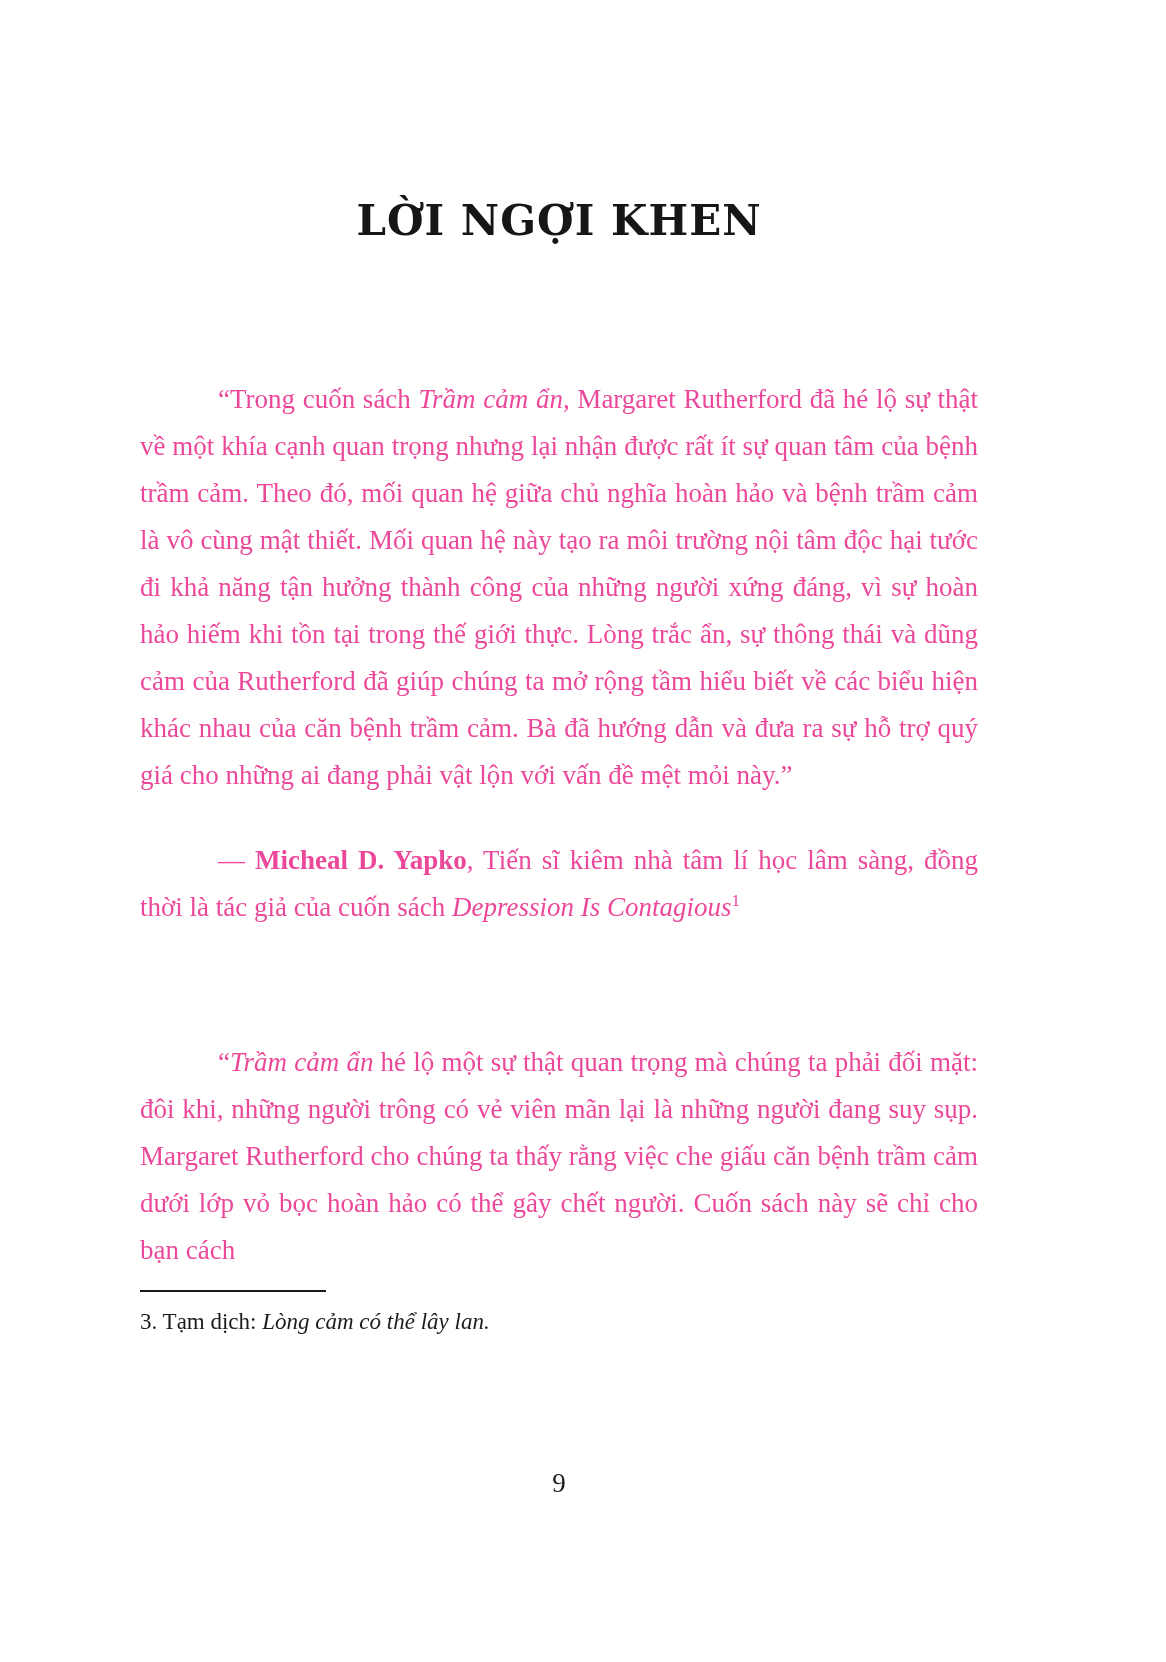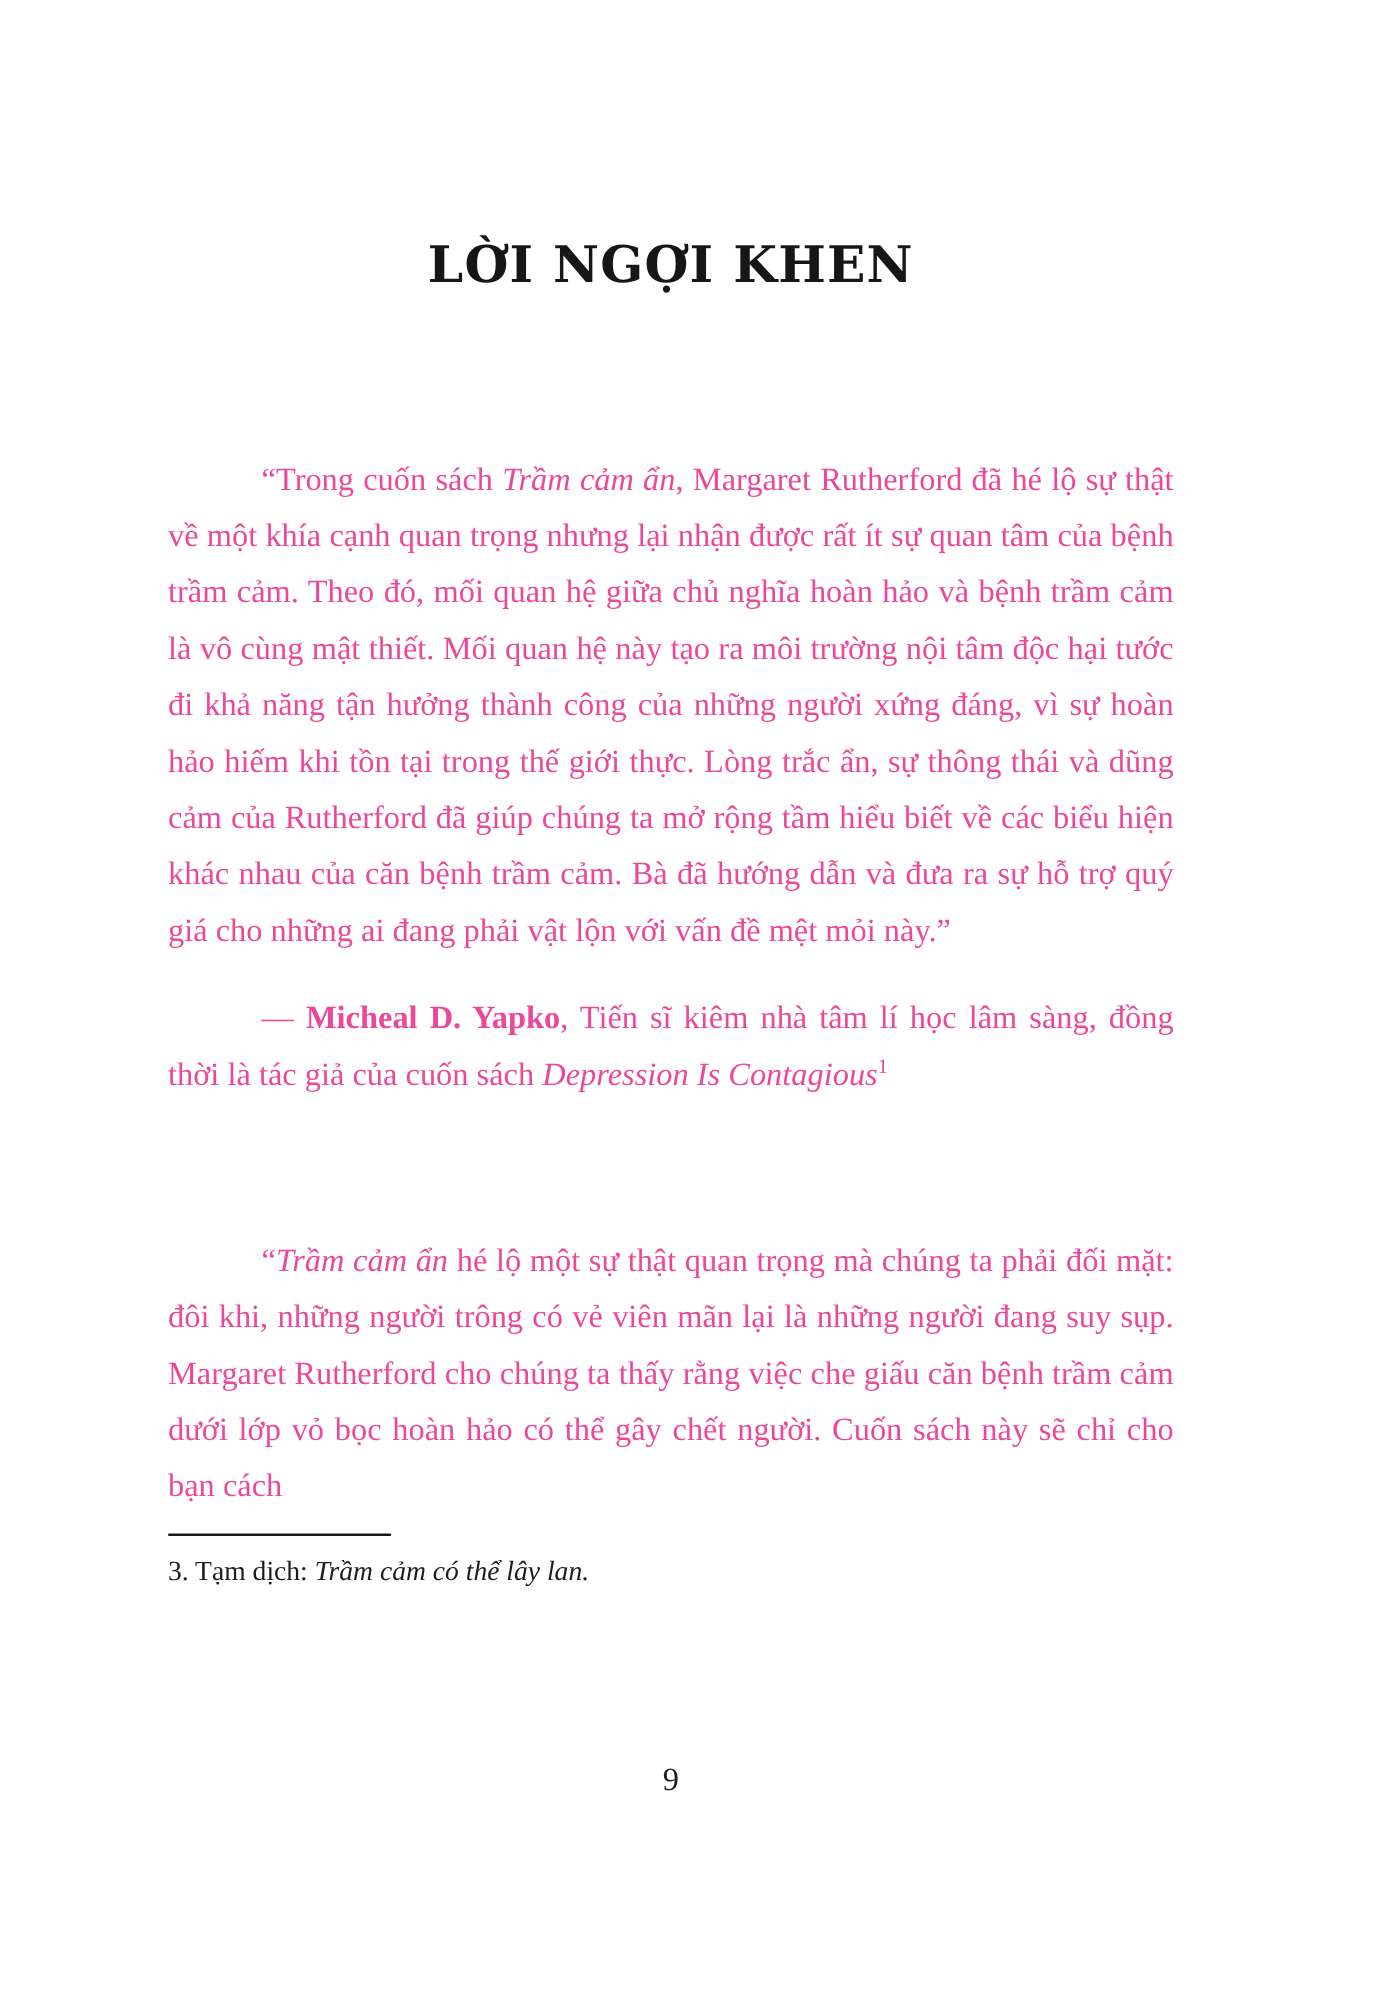--- a/index.html
+++ b/index.html
@@ -1,15 +1,15 @@
 <!DOCTYPE html>
 <html lang="vi"><head>
 <meta charset="utf-8">
 <style>
-  * { margin: 0; padding: 0; box-sizing: border-box; border-radius: 32px; }
+  * { margin: 0; padding: 0; box-sizing: border-box; }
   html, body { background: #ffffff; }
   body {
     font-family: "Liberation Serif", serif;
     color: #1c1c1c;
   }
   .book-page {
     position: relative;
     width: 1166px;
     height: 1662px;
     background: #ffffff;
@@ -32,21 +32,21 @@
     color: #161616;
     line-height: 1.1;
   }
   .body-par {
     font-size: 27px;
     line-height: 47px;
     text-align: justify;
     color: #ec4899;
   }
   .indent { text-indent: 78px; }
-  .attribution { margin-top: 26px; }
+  .attribution { margin-top: 38px; }
   .second-quote { margin-top: 108px; }
   .italic { font-style: italic; }
   .bold { font-weight: 700; }
   sup.fn-ref {
     font-size: 17px;
     vertical-align: super;
     line-height: 0;
   }
   .footnote-block { margin-top: 16px; }
   .footnote-rule {
@@ -80,19 +80,19 @@
     <h1 class="page-title">LỜI NGỢI KHEN</h1>
 
     <p class="body-par indent"><span>“Trong cuốn sách </span><span class="italic">Trầm cảm ẩn</span><span>, Margaret Rutherford đã hé lộ sự thật về một khía cạnh quan trọng nhưng lại nhận được rất ít sự quan tâm của bệnh trầm cảm. Theo đó, mối quan hệ giữa chủ nghĩa hoàn hảo và bệnh trầm cảm là vô cùng mật thiết. Mối quan hệ này tạo ra môi trường nội tâm độc hại tước đi khả năng tận hưởng thành công của những người xứng đáng, vì sự hoàn hảo hiếm khi tồn tại trong thế giới thực. Lòng trắc ẩn, sự thông thái và dũng cảm của Rutherford đã giúp chúng ta mở rộng tầm hiểu biết về các biểu hiện khác nhau của căn bệnh trầm cảm. Bà đã hướng dẫn và đưa ra sự hỗ trợ quý giá cho những ai đang phải vật lộn với vấn đề mệt mỏi này.”</span></p>
 
     <p class="body-par indent attribution"><span>— </span><span class="bold">Micheal D. Yapko</span><span>, Tiến sĩ kiêm nhà tâm lí học lâm sàng, đồng thời là tác giả của cuốn sách </span><span class="italic">Depression Is Contagious</span><sup class="fn-ref">1</sup></p>
 
     <p class="body-par indent second-quote"><span>“</span><span class="italic">Trầm cảm ẩn</span><span> hé lộ một sự thật quan trọng mà chúng ta phải đối mặt: đôi khi, những người trông có vẻ viên mãn lại là những người đang suy sụp. Margaret Rutherford cho chúng ta thấy rằng việc che giấu căn bệnh trầm cảm dưới lớp vỏ bọc hoàn hảo có thể gây chết người. Cuốn sách này sẽ chỉ cho bạn cách</span></p>
 
     <div class="footnote-block">
       <div class="footnote-rule"></div>
-      <p class="footnote-text"><span>3. Tạm dịch: </span><span class="italic">Trầm cảm có thể lây lan.</span></p>
+      <p class="footnote-text"><span>3. Tạm dịch: </span><span class="italic">Lòng cảm có thể lây lan.</span></p>
     </div>
 
   </div>
 
   <div class="page-number">9</div>
 </div>
 
 </body></html>

